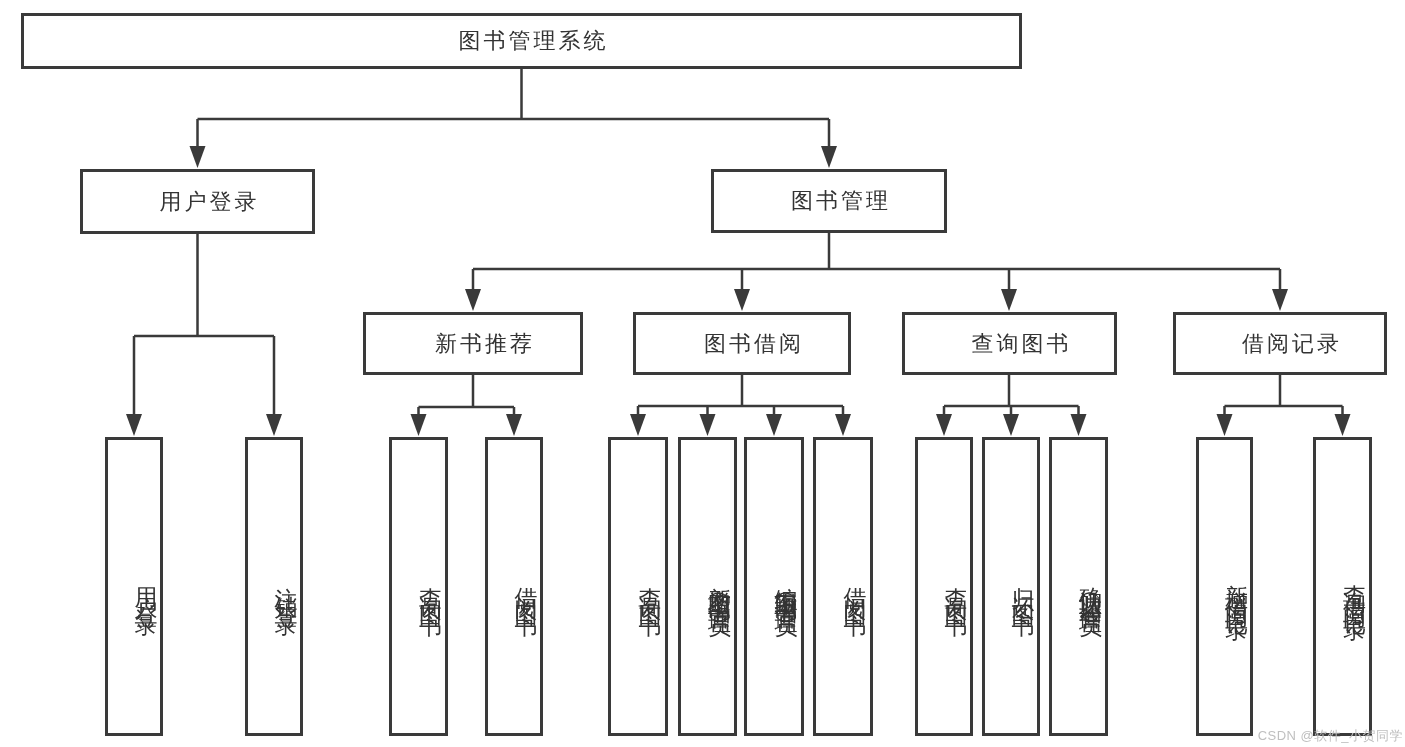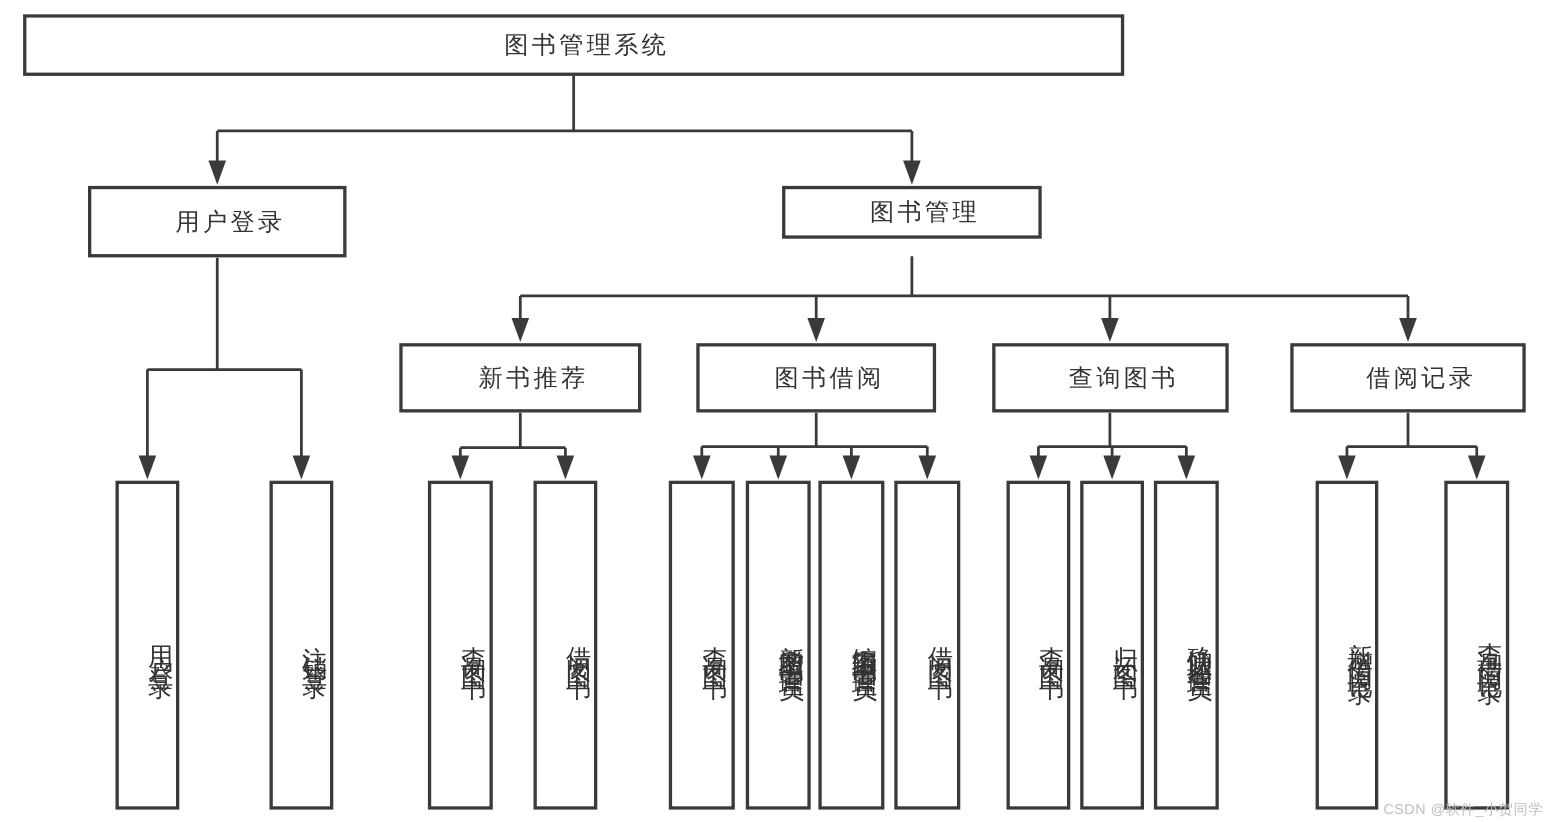--- a/index.html
+++ b/index.html
@@ -81,21 +81,21 @@
     <g>
       <path d="M1280 375 V406 M1224.5 406 H1342.5 M1224.5 406 V415 M1342.5 406 V415"></path>
       <polygon points="1216.5,414 1232.5,414 1224.5,436"></polygon>
       <polygon points="1334.5,414 1350.5,414 1342.5,436"></polygon>
     </g>
   </svg>
 
   <div class="box" style="left:21px;top:13px;width:1001px;height:56px;">图书管理系统</div>
 
   <div class="box" style="left:80px;top:169px;width:235px;height:65px;">用户登录</div>
-  <div class="box" style="left:711px;top:169px;width:236px;height:48px;">图书管理</div>
+  <div class="box" style="left:711px;top:169px;width:236px;height:64px;">图书管理</div>
 
   <div class="box" style="left:363px;top:312px;width:220px;height:63px;">新书推荐</div>
   <div class="box" style="left:633px;top:312px;width:218px;height:63px;">图书借阅</div>
   <div class="box" style="left:902px;top:312px;width:215px;height:63px;">查询图书</div>
   <div class="box" style="left:1173px;top:312px;width:214px;height:63px;">借阅记录</div>
 
   <div class="box leaf" style="left:105px;top:437px;width:58px;height:299px;">
     <span class="vtext ls4">用户登录</span>
   </div>
   <div class="box leaf" style="left:245px;top:437px;width:58px;height:299px;">

